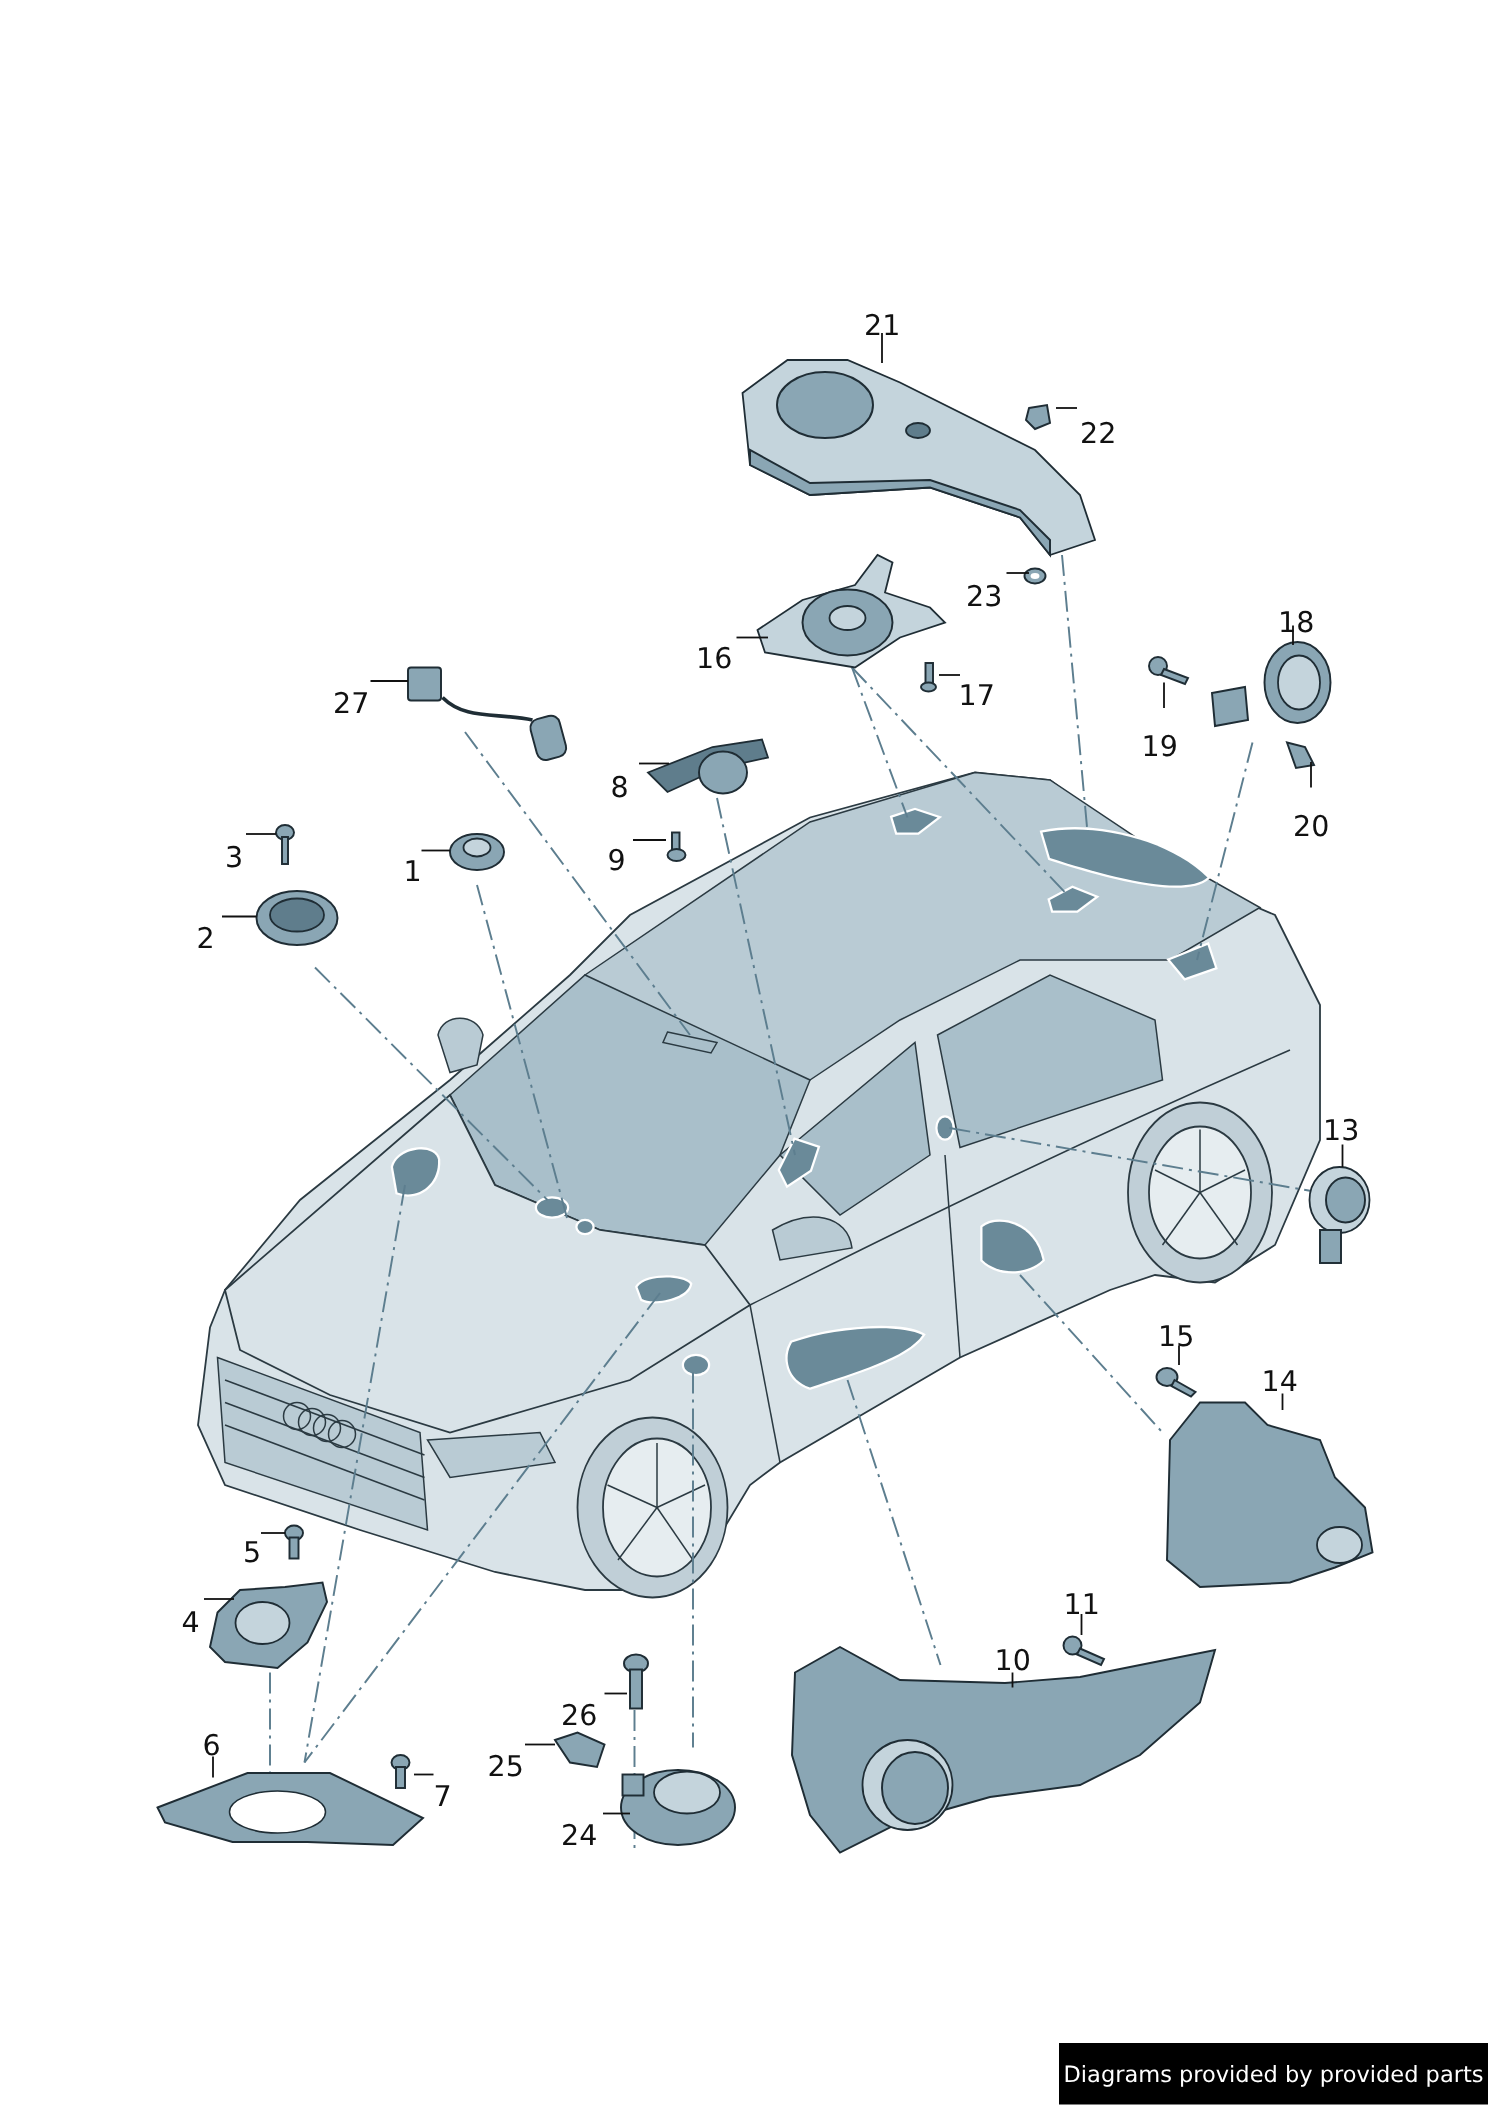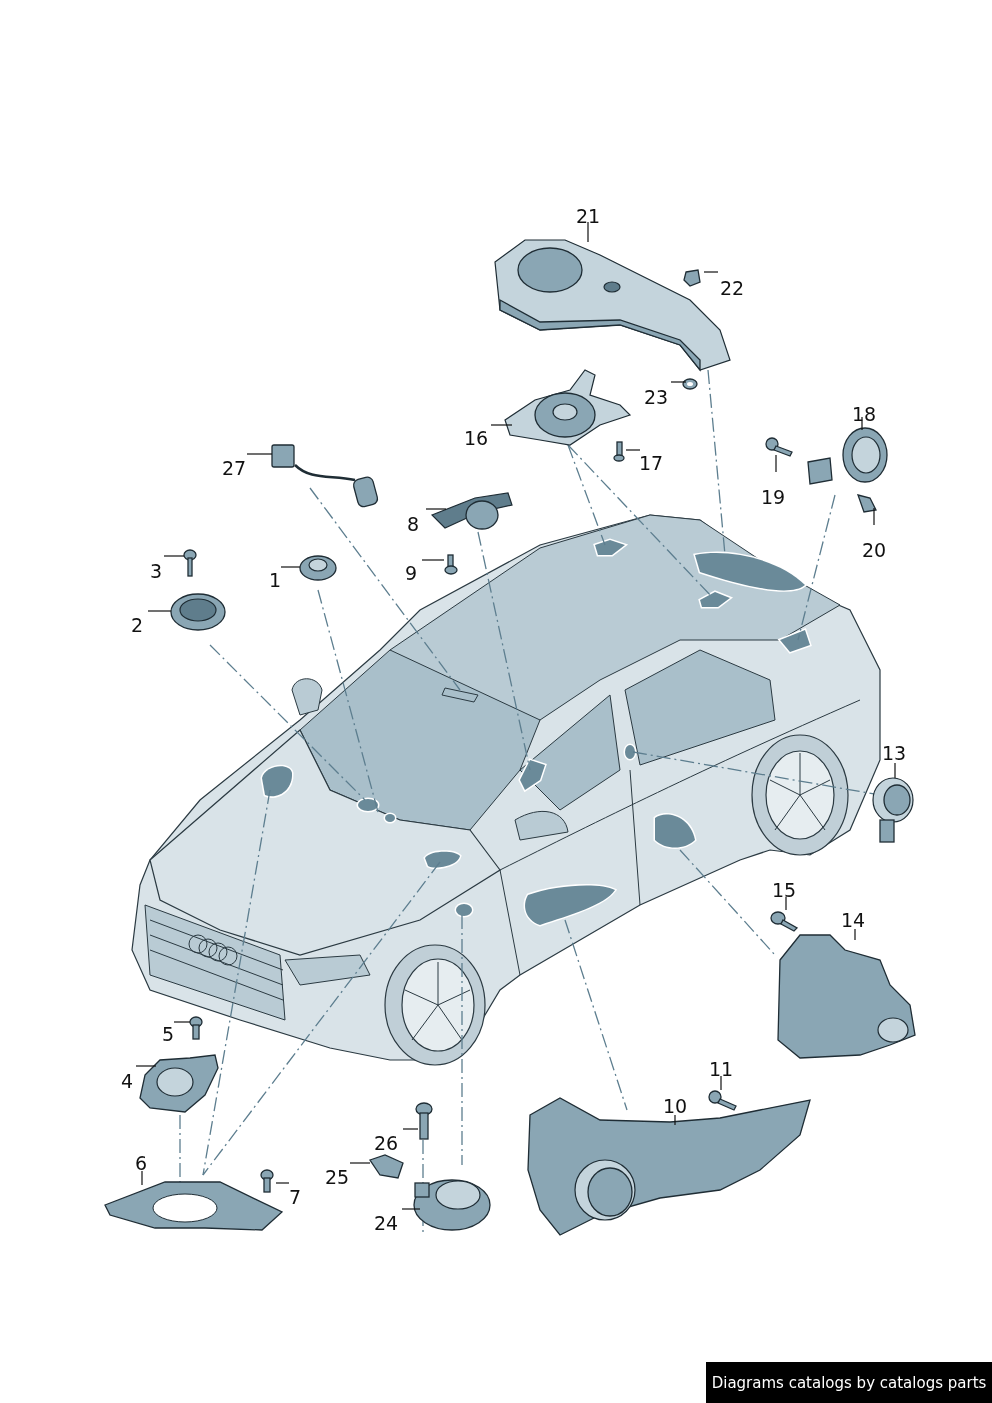--- a/index.html
+++ b/index.html
@@ -308,14 +308,14 @@
     <text class="callout" x="720" y="295">22</text>
     <text class="callout" x="644" y="404">23</text>
     <text class="callout" x="374" y="1230">24</text>
     <text class="callout" x="325" y="1184">25</text>
     <text class="callout" x="374" y="1150">26</text>
     <text class="callout" x="222" y="475">27</text>
   </g>
 </svg>
 
 <div class="footer">
-  <span>Diagrams catalogs by catalogs parts</span>
+  <span>Diagrams provided by provided parts</span>
 </div>
 
 </body></html>

